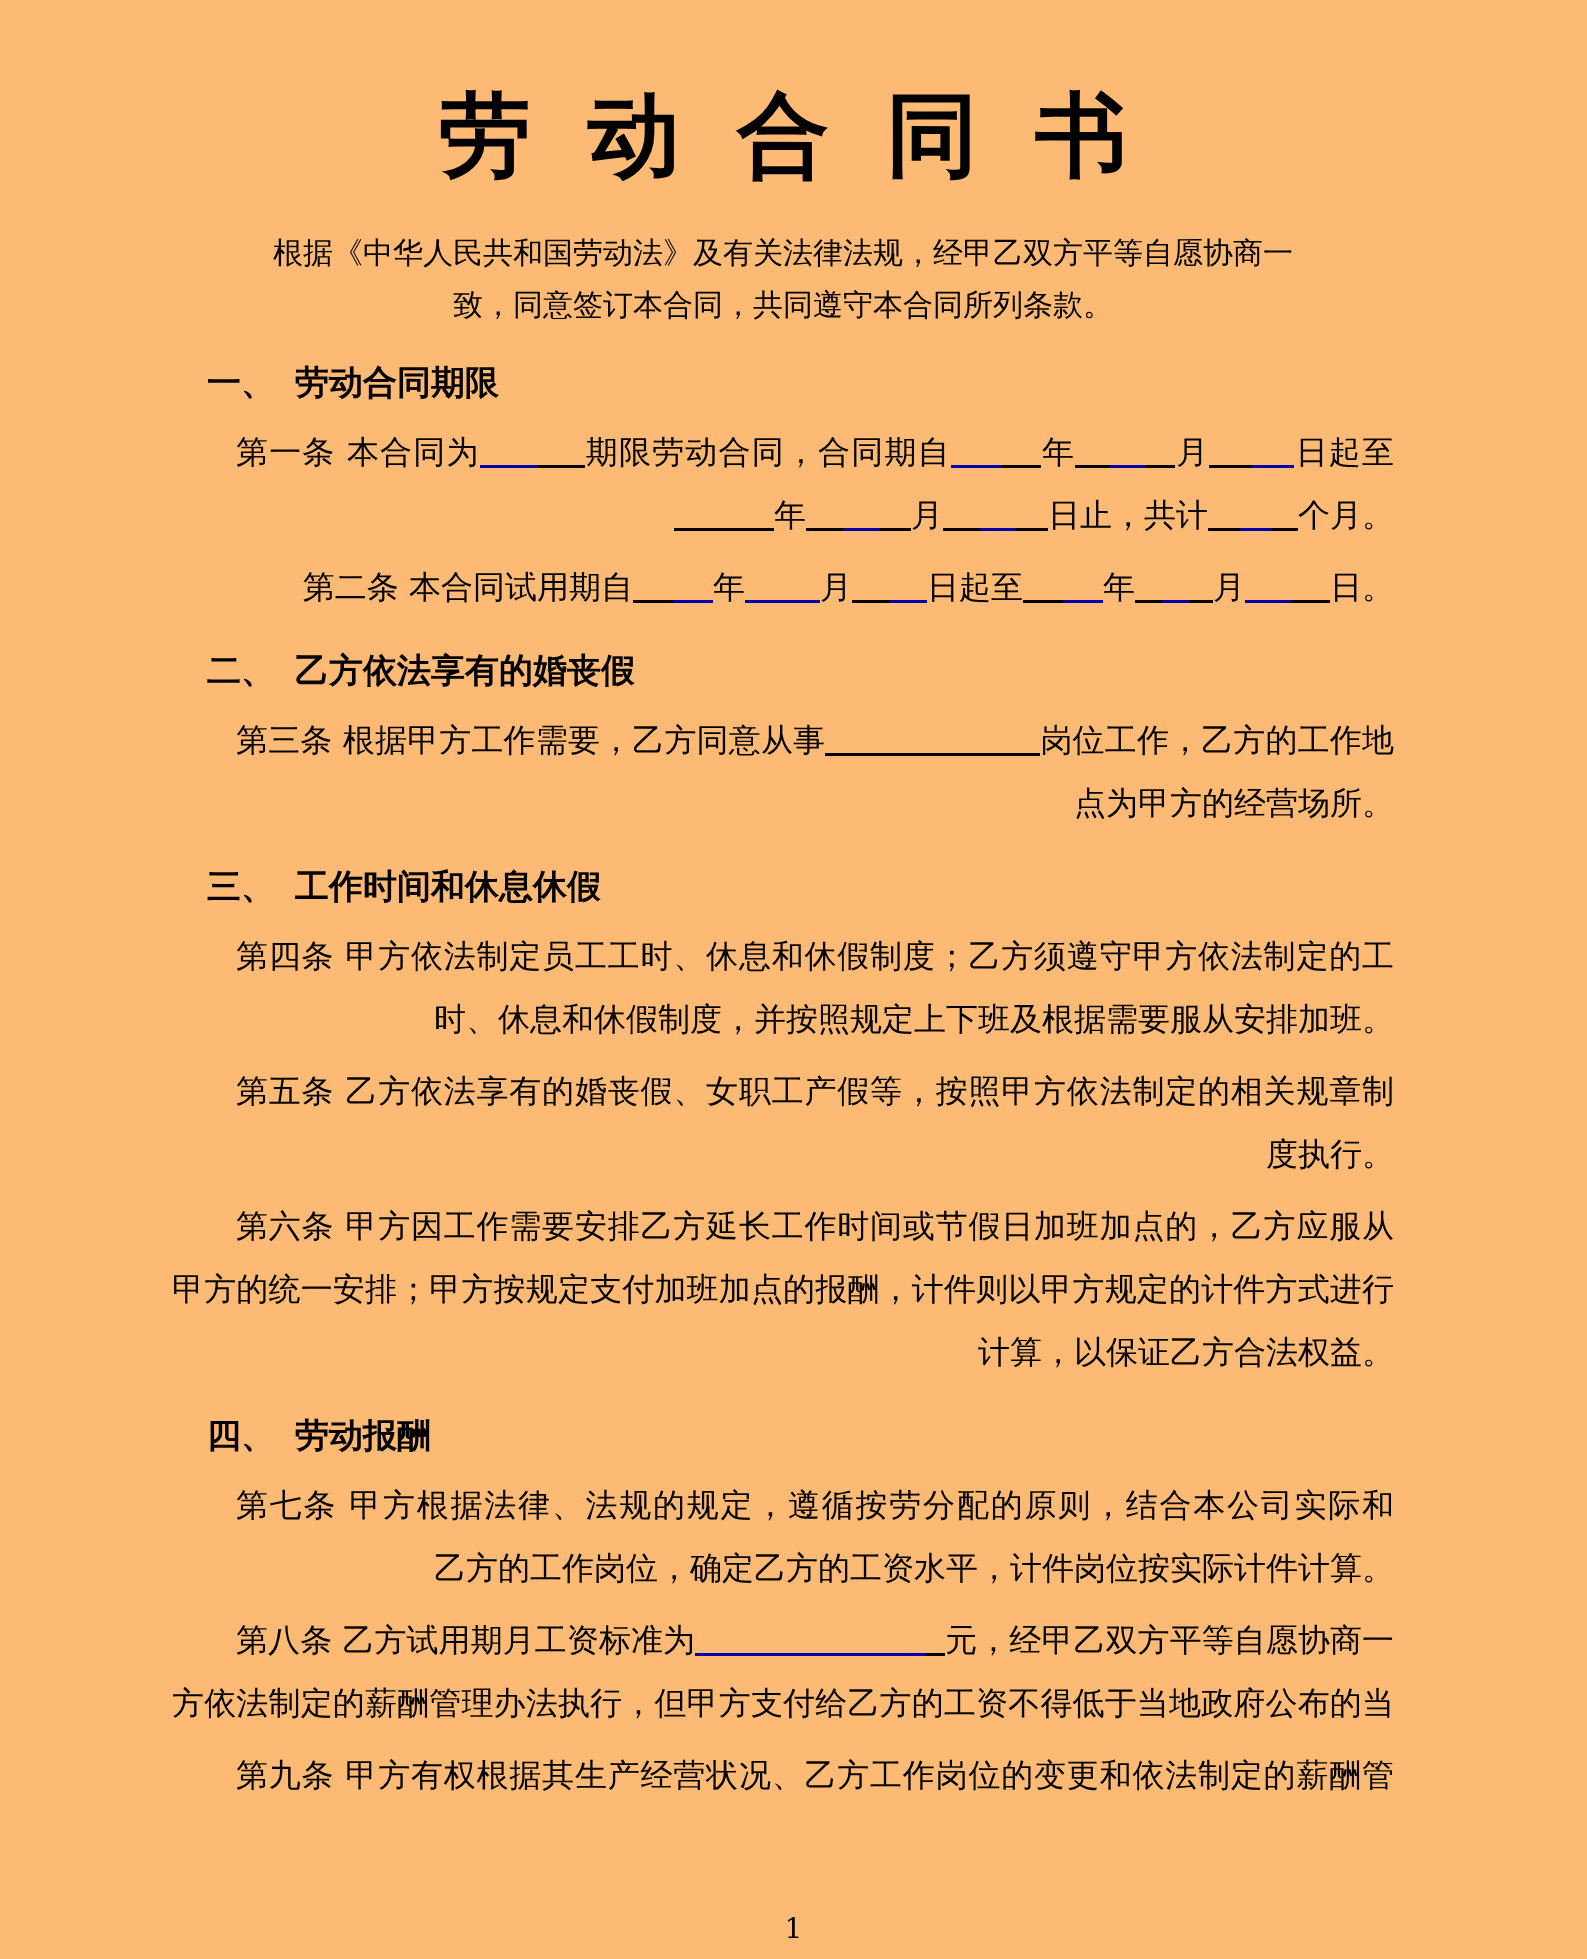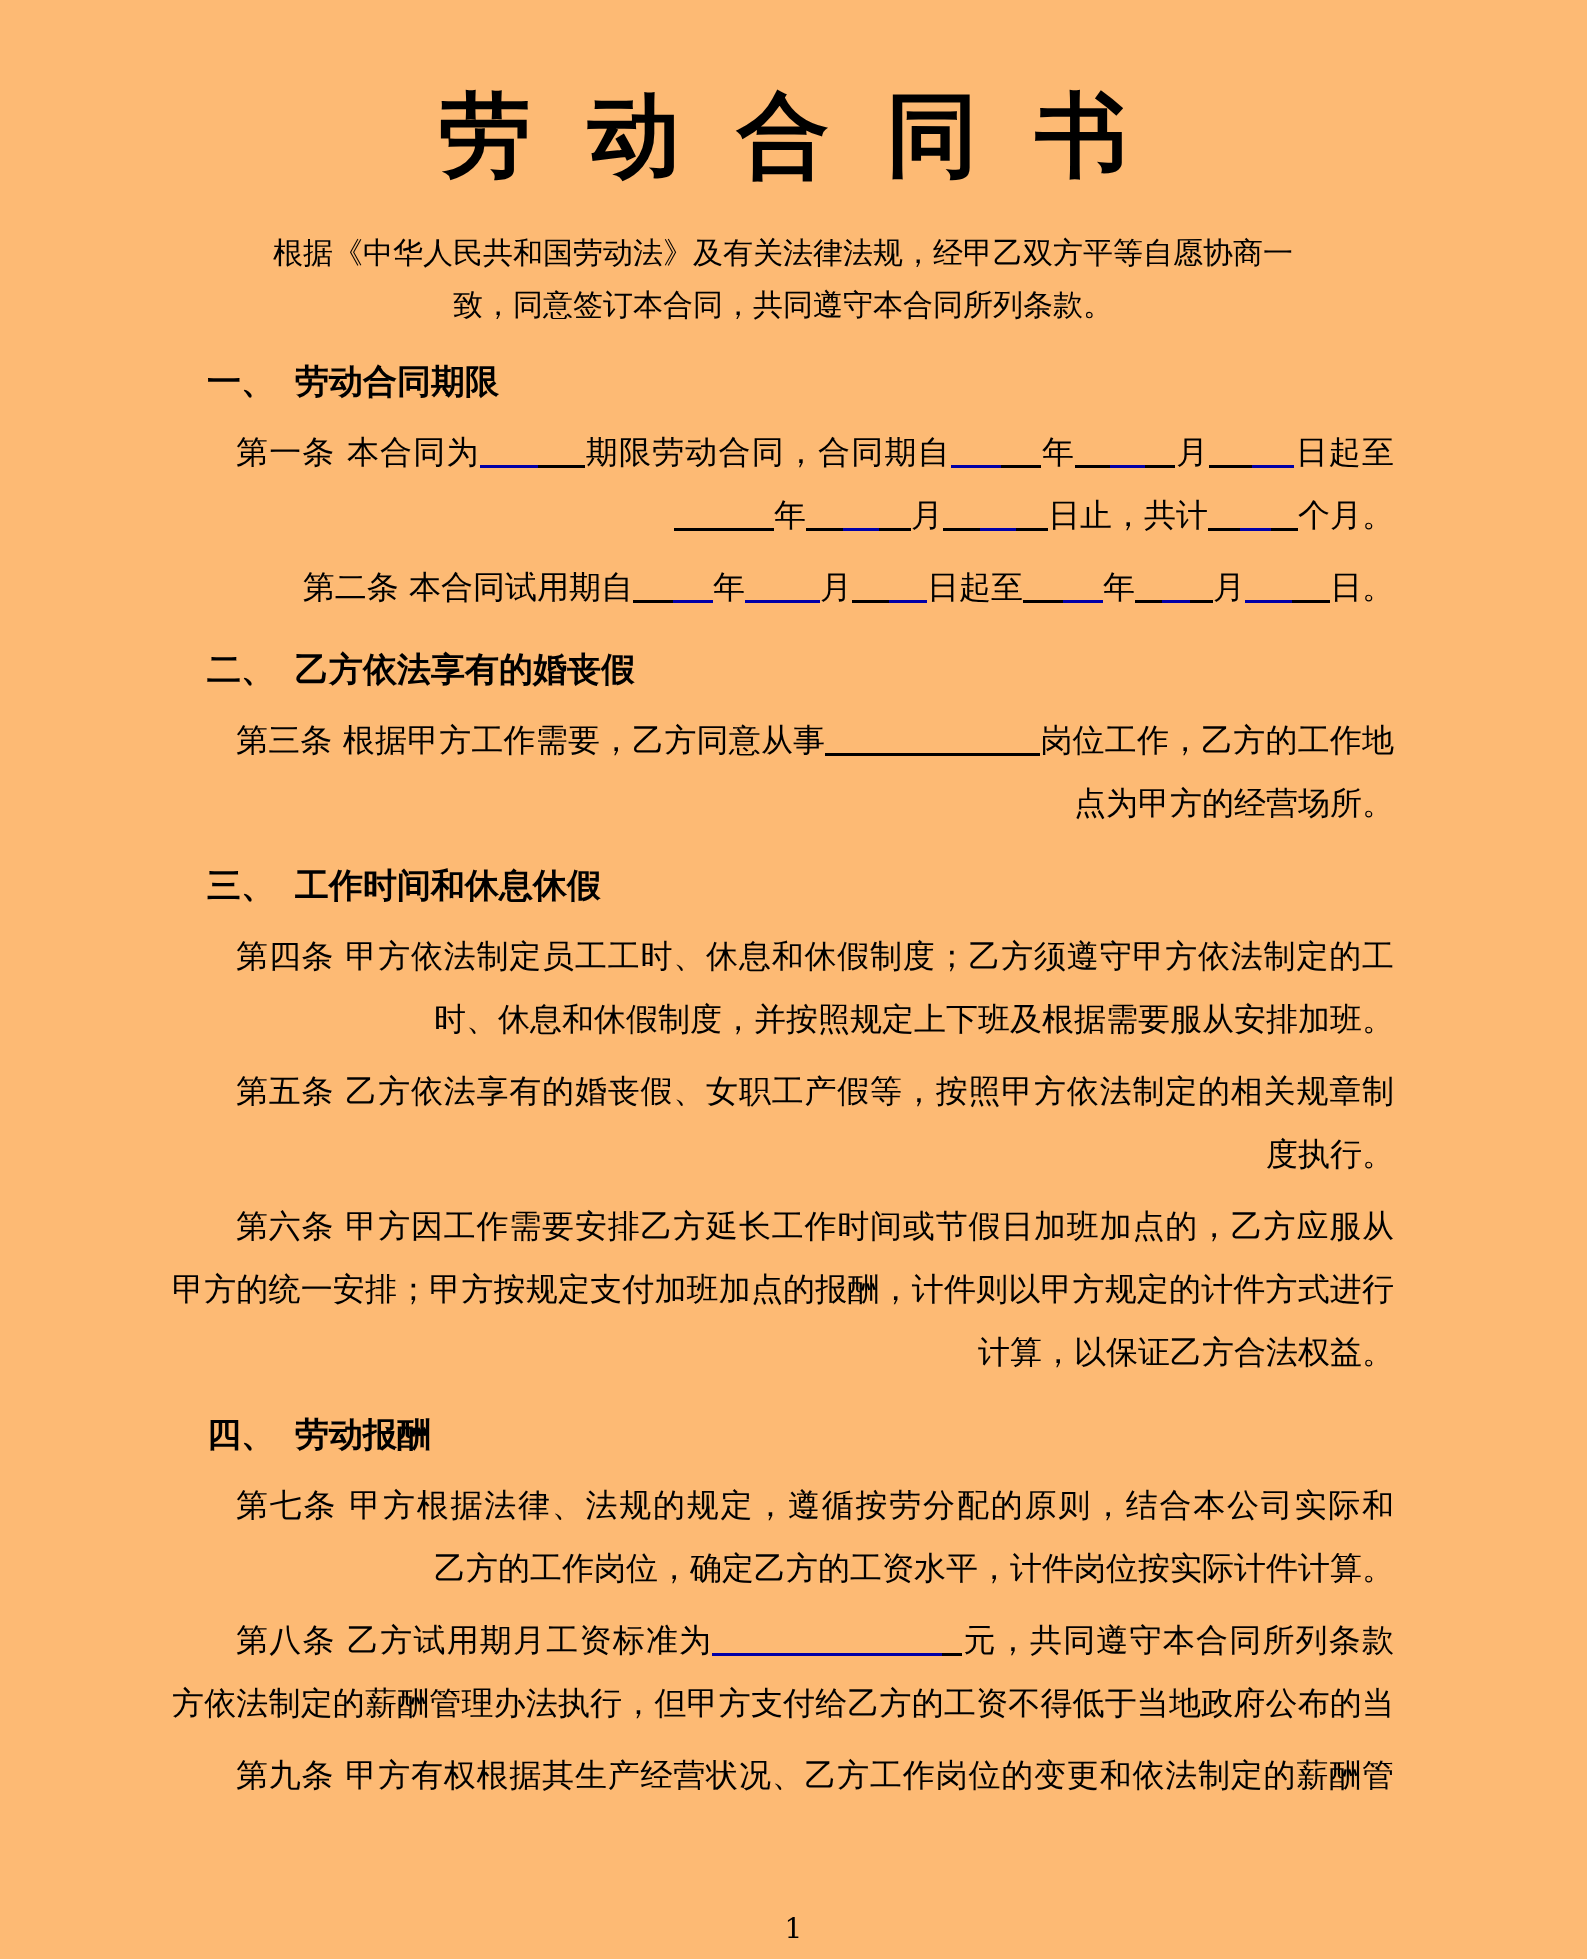--- a/index.html
+++ b/index.html
@@ -31,21 +31,20 @@
     font-size: 30px;
     line-height: 52px;
     text-align: center;
   }
   .heading {
     font-size: 34px;
     font-weight: bold;
     line-height: 50px;
     margin: 26px 0 14px 0;
     text-indent: 44px;
-    font-family: Liberation Serif, serif;
   }
   .heading .h-no { margin-right: 20px; }
   .article { margin: 9px; }
   .line {
     font-size: 32px;
     line-height: 63px;
     text-align: right;
     white-space: nowrap;
   }
   .line.jl {
@@ -116,21 +115,21 @@
         <div class="line jl ind"><span>第六条 甲方因工作需要安排乙方延长工作时间或节假日加班加点的，乙方应服从</span></div>
         <div class="line jl"><span>甲方的统一安排；甲方按规定支付加班加点的报酬，计件则以甲方规定的计件方式进行</span></div>
         <div class="line"><span>计算，以保证乙方合法权益。</span></div>
       </div>
       <div class="heading"><span class="h-no">四、</span><span>劳动报酬</span></div>
       <div class="article">
         <div class="line jl ind"><span>第七条 甲方根据法律、法规的规定，遵循按劳分配的原则，结合本公司实际和</span></div>
         <div class="line"><span>乙方的工作岗位，确定乙方的工资水平，计件岗位按实际计件计算。</span></div>
       </div>
       <div class="article">
-        <div class="line jl ind"><span>第八条 乙方试用期月工资标准为</span><span class="blank p-bk9" style="width: 250px;"></span><span>元，共同遵守本合同所列条款</span></div>
+        <div class="line jl ind"><span>第八条 乙方试用期月工资标准为</span><span class="blank p-bk9" style="width: 250px;"></span><span>元，经甲乙双方平等自愿协商一</span></div>
         <div class="line jl"><span>方依法制定的薪酬管理办法执行，但甲方支付给乙方的工资不得低于当地政府公布的当</span></div>
       </div>
       <div class="article">
         <div class="line jl ind"><span>第九条 甲方有权根据其生产经营状况、乙方工作岗位的变更和依法制定的薪酬管</span></div>
       </div>
     </div>
 
   <div class="footer">1</div>
 </div>
 

